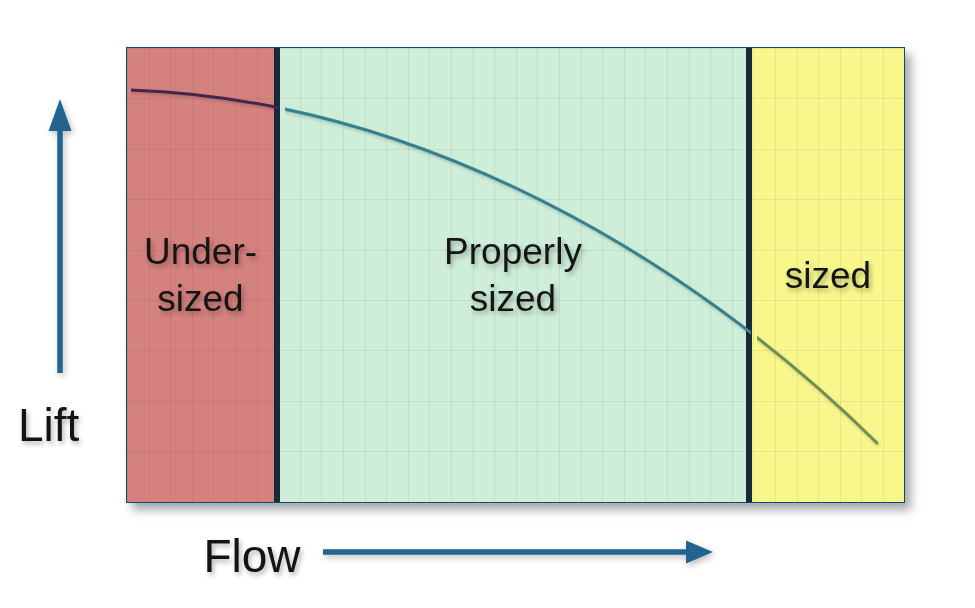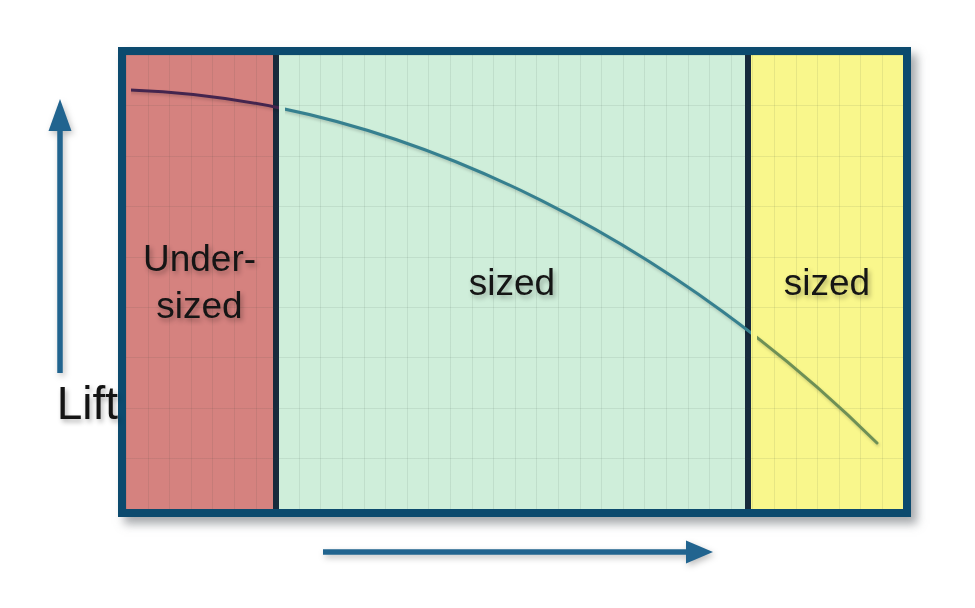--- a/index.html
+++ b/index.html
@@ -7,25 +7,25 @@
     position: relative;
     width: 975px;
     height: 608px;
     background: #ffffff;
     font-family: "Liberation Sans", sans-serif;
     overflow: hidden;
   }
   
   .frame {
     position: absolute;
-    left: 118px;
+    left: 126px;
     top: 47px;
     width: 777px;
     height: 454px;
-    border: 8px solid #0c4a6e;
+    border: 1px solid #0c4a6e;
     display: flex;
     box-shadow: 6px 7px 9px rgba(95,100,105,0.55);
     background: #ffffff;
   }
   .zone {
     position: relative;
     height: 100%;
     display: flex;
     align-items: center;
     justify-content: center;
@@ -53,21 +53,21 @@
     z-index: 2;
   }
   
   .axis-label {
     position: absolute;
     font-size: 46px;
     color: #141414;
     text-shadow: 2px 3px 5px rgba(0,0,0,0.30);
     white-space: nowrap;
   }
-  .lift-label { left: 18px; top: 376px; width: 100px; text-align: right; }
+  .lift-label { left: 18px; top: 398px; width: 100px; text-align: left; }
   .flow-label { left: 201px; top: 529px; width: 102px; text-align: center; }
   
   .overlay-svg {
     position: absolute;
     left: 0; top: 0;
     width: 975px; height: 608px;
     pointer-events: none;
     z-index: 3;
   }
   .curve-seg { fill: none; stroke-width: 3; stroke-linecap: round;
@@ -87,20 +87,21 @@
   <div class="frame">
     <div class="zone zone-under">
       <div class="zone-label">
         <div>Under-</div>
         <div>sized</div>
       </div>
     </div>
     <div class="zone-divider"></div>
     <div class="zone zone-proper">
       <div class="zone-label">
+        <div>Properly</div>
         <div>sized</div>
       </div>
     </div>
     <div class="zone-divider"></div>
     <div class="zone zone-over">
       <div class="zone-label">
         <div>sized</div>
       </div>
     </div>
     <div class="grid-overlay"></div>
@@ -127,14 +128,15 @@
       <line x1="60" y1="373" x2="60" y2="127"></line>
       <polygon points="60,99 48.5,131 71.5,131"></polygon>
     </g>
     <g class="axis-arrow">
       <line x1="323" y1="552" x2="689" y2="552"></line>
       <polygon points="713,552 686,540.5 686,563.5"></polygon>
     </g>
   </svg>
 
   <div class="axis-label lift-label">Lift</div>
+  <div class="axis-label flow-label">Flow</div>
 
 </div>
 
 </body></html>

